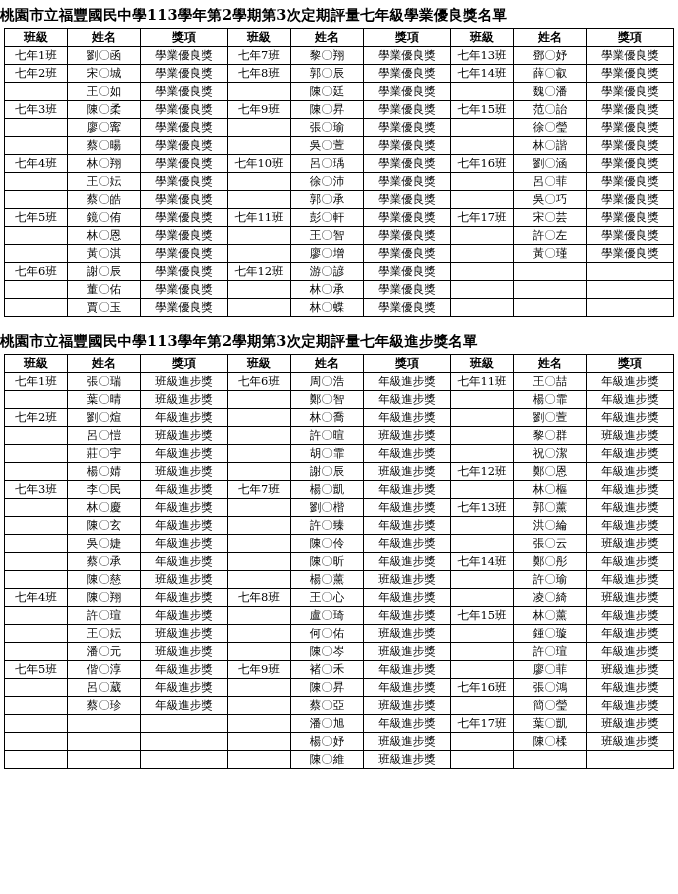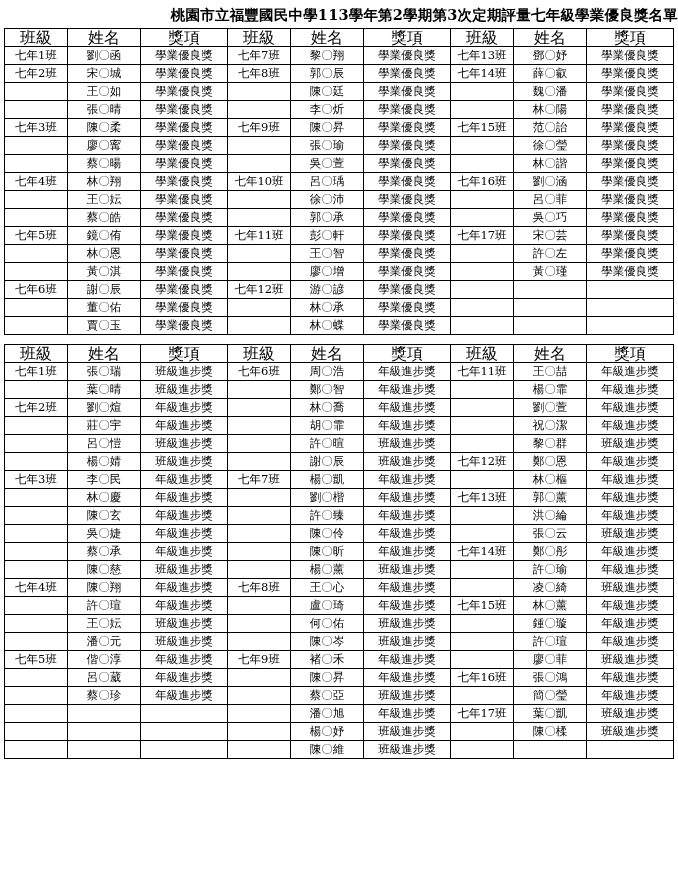--- a/index.html
+++ b/index.html
@@ -13,21 +13,21 @@
     font-family: "DejaVu Serif", "Liberation Serif", serif;
     color: #000000;
     overflow: hidden;
   }
   .page {
     width: 678px;
     padding: 4px 0 0 0;
     box-sizing: border-box;
   }
   .doc-title {
-    text-align: right;
+    text-align: left;
     font-size: 14.5px;
     font-weight: bold;
     letter-spacing: 0.2px;
     margin: 2px 0 3px 0;
     font-family: "DejaVu Serif", "Liberation Serif", serif;
   }
   table.award {
     border-collapse: collapse;
     margin: 0 auto;
     table-layout: fixed;
@@ -38,22 +38,22 @@
     height: 17px;
     line-height: 15px;
     font-size: 11.5px;
     text-align: center;
     vertical-align: middle;
     padding: 0;
     overflow: hidden;
     white-space: nowrap;
   }
   table.award th {
-    font-weight: normal;
-    font-size: 16px;
+    font-weight: bold;
+    font-size: 12px;
   }
   .c-class { width: 62px; }
   .c-name  { width: 72px; }
   .c-award { width: 86px; }
   .spacer { height: 9px; }
   .sec2-title { margin-top: 6px; }
 </style>
 </head>
 <body>
 
@@ -102,31 +102,20 @@
           <td class="c-name">王〇如</td>
           <td class="c-award">學業優良獎</td>
           <td class="c-class"></td>
           <td class="c-name">陳〇廷</td>
           <td class="c-award">學業優良獎</td>
           <td class="c-class"></td>
           <td class="c-name">魏〇潘</td>
           <td class="c-award">學業優良獎</td>
         </tr>
         <tr>
-          <td class="c-class"></td>
-          <td class="c-name">張〇晴</td>
-          <td class="c-award">學業優良獎</td>
-          <td class="c-class"></td>
-          <td class="c-name">李〇炘</td>
-          <td class="c-award">學業優良獎</td>
-          <td class="c-class"></td>
-          <td class="c-name">林〇陽</td>
-          <td class="c-award">學業優良獎</td>
-        </tr>
-        <tr>
           <td class="c-class">七年3班</td>
           <td class="c-name">陳〇柔</td>
           <td class="c-award">學業優良獎</td>
           <td class="c-class">七年9班</td>
           <td class="c-name">陳〇昇</td>
           <td class="c-award">學業優良獎</td>
           <td class="c-class">七年15班</td>
           <td class="c-name">范〇詒</td>
           <td class="c-award">學業優良獎</td>
         </tr>
@@ -249,20 +238,21 @@
           <td class="c-award">學業優良獎</td>
           <td class="c-class"></td>
           <td class="c-name"></td>
           <td class="c-award"></td>
         </tr>
       </tbody>
   </table>
 
   <div class="spacer"></div>
 
+  <div class="doc-title sec2-title">桃園市立福豐國民中學113學年第2學期第3次定期評量七年級進步獎名單</div>
   <table class="award">
     <thead>
       <tr>
         <th class="c-class">班級</th>
         <th class="c-name">姓名</th>
         <th class="c-award">獎項</th>
         <th class="c-class">班級</th>
         <th class="c-name">姓名</th>
         <th class="c-award">獎項</th>
         <th class="c-class">班級</th>
@@ -299,39 +289,39 @@
           <td class="c-award">年級進步獎</td>
           <td class="c-class"></td>
           <td class="c-name">林〇喬</td>
           <td class="c-award">年級進步獎</td>
           <td class="c-class"></td>
           <td class="c-name">劉〇萱</td>
           <td class="c-award">年級進步獎</td>
         </tr>
         <tr>
           <td class="c-class"></td>
+          <td class="c-name">呂〇愷</td>
+          <td class="c-award">班級進步獎</td>
+          <td class="c-class"></td>
+          <td class="c-name">許〇暄</td>
+          <td class="c-award">班級進步獎</td>
+          <td class="c-class"></td>
+          <td class="c-name">黎〇群</td>
+          <td class="c-award">班級進步獎</td>
+        </tr>
+        <tr>
+          <td class="c-class"></td>
           <td class="c-name">莊〇宇</td>
           <td class="c-award">年級進步獎</td>
           <td class="c-class"></td>
           <td class="c-name">胡〇霏</td>
           <td class="c-award">年級進步獎</td>
           <td class="c-class"></td>
           <td class="c-name">祝〇潔</td>
           <td class="c-award">年級進步獎</td>
-        </tr>
-        <tr>
-          <td class="c-class"></td>
-          <td class="c-name">呂〇愷</td>
-          <td class="c-award">班級進步獎</td>
-          <td class="c-class"></td>
-          <td class="c-name">許〇暄</td>
-          <td class="c-award">班級進步獎</td>
-          <td class="c-class"></td>
-          <td class="c-name">黎〇群</td>
-          <td class="c-award">班級進步獎</td>
         </tr>
         <tr>
           <td class="c-class"></td>
           <td class="c-name">楊〇婧</td>
           <td class="c-award">班級進步獎</td>
           <td class="c-class"></td>
           <td class="c-name">謝〇辰</td>
           <td class="c-award">班級進步獎</td>
           <td class="c-class">七年12班</td>
           <td class="c-name">鄭〇恩</td>

